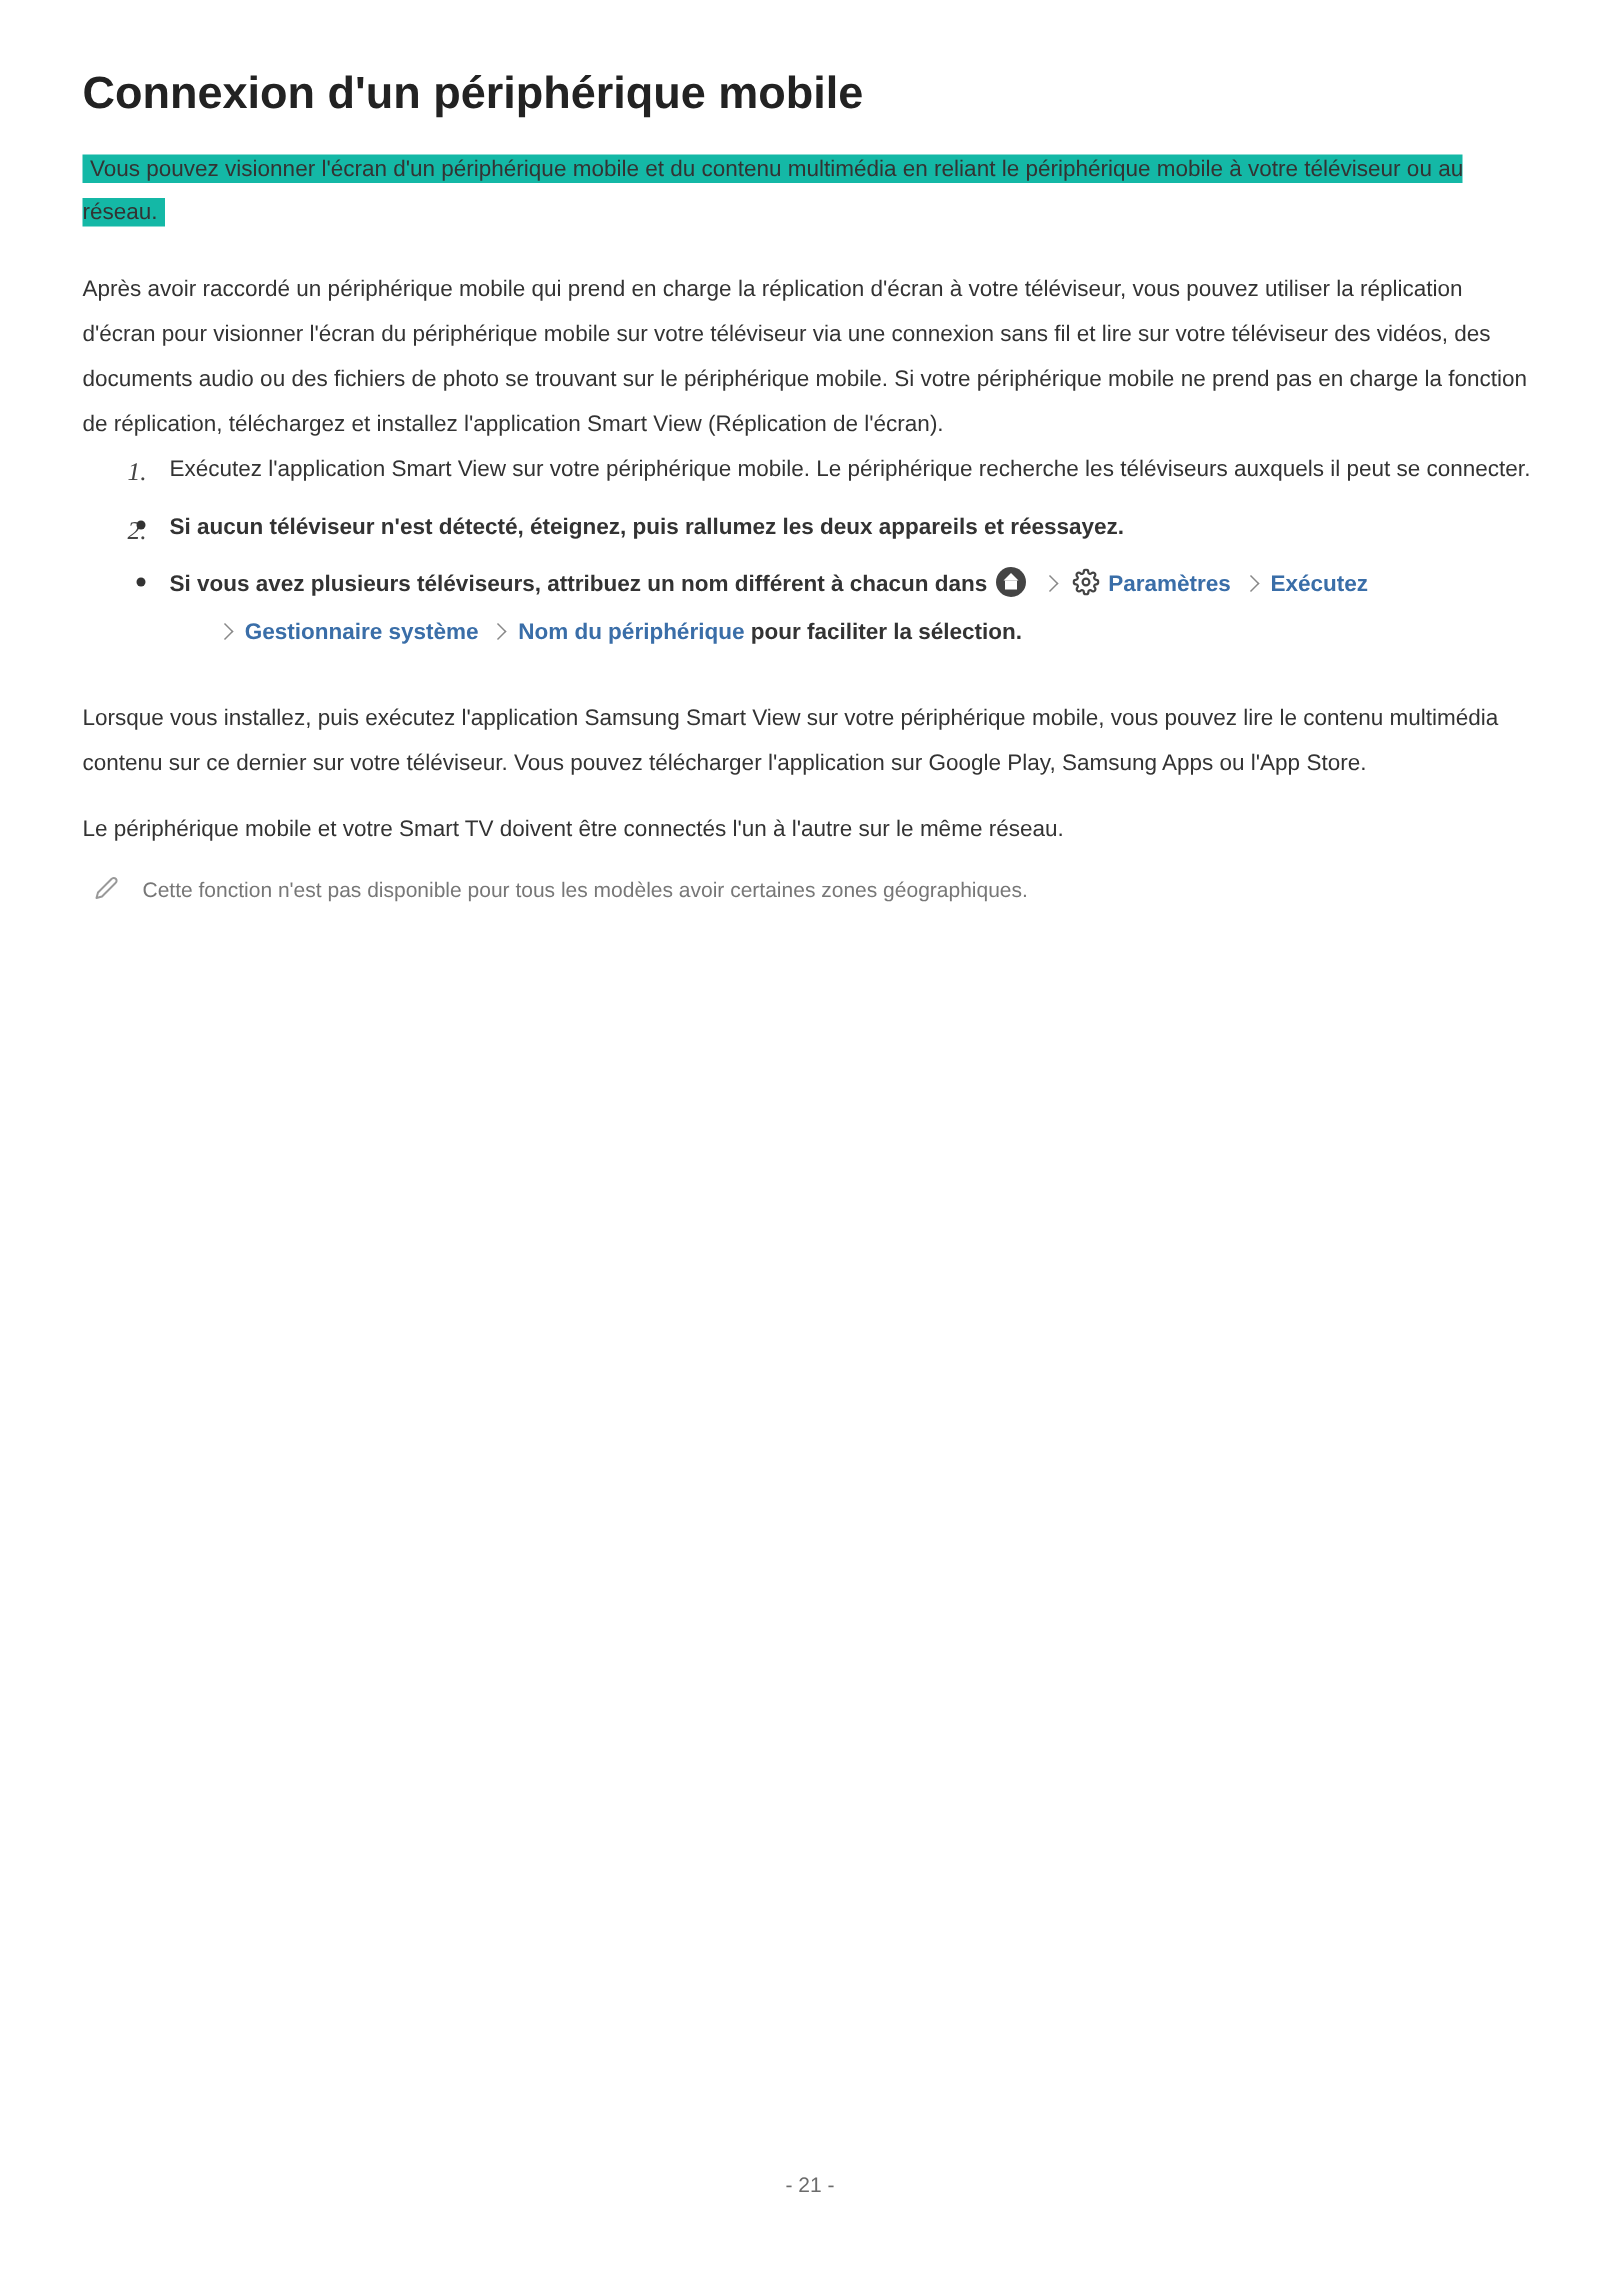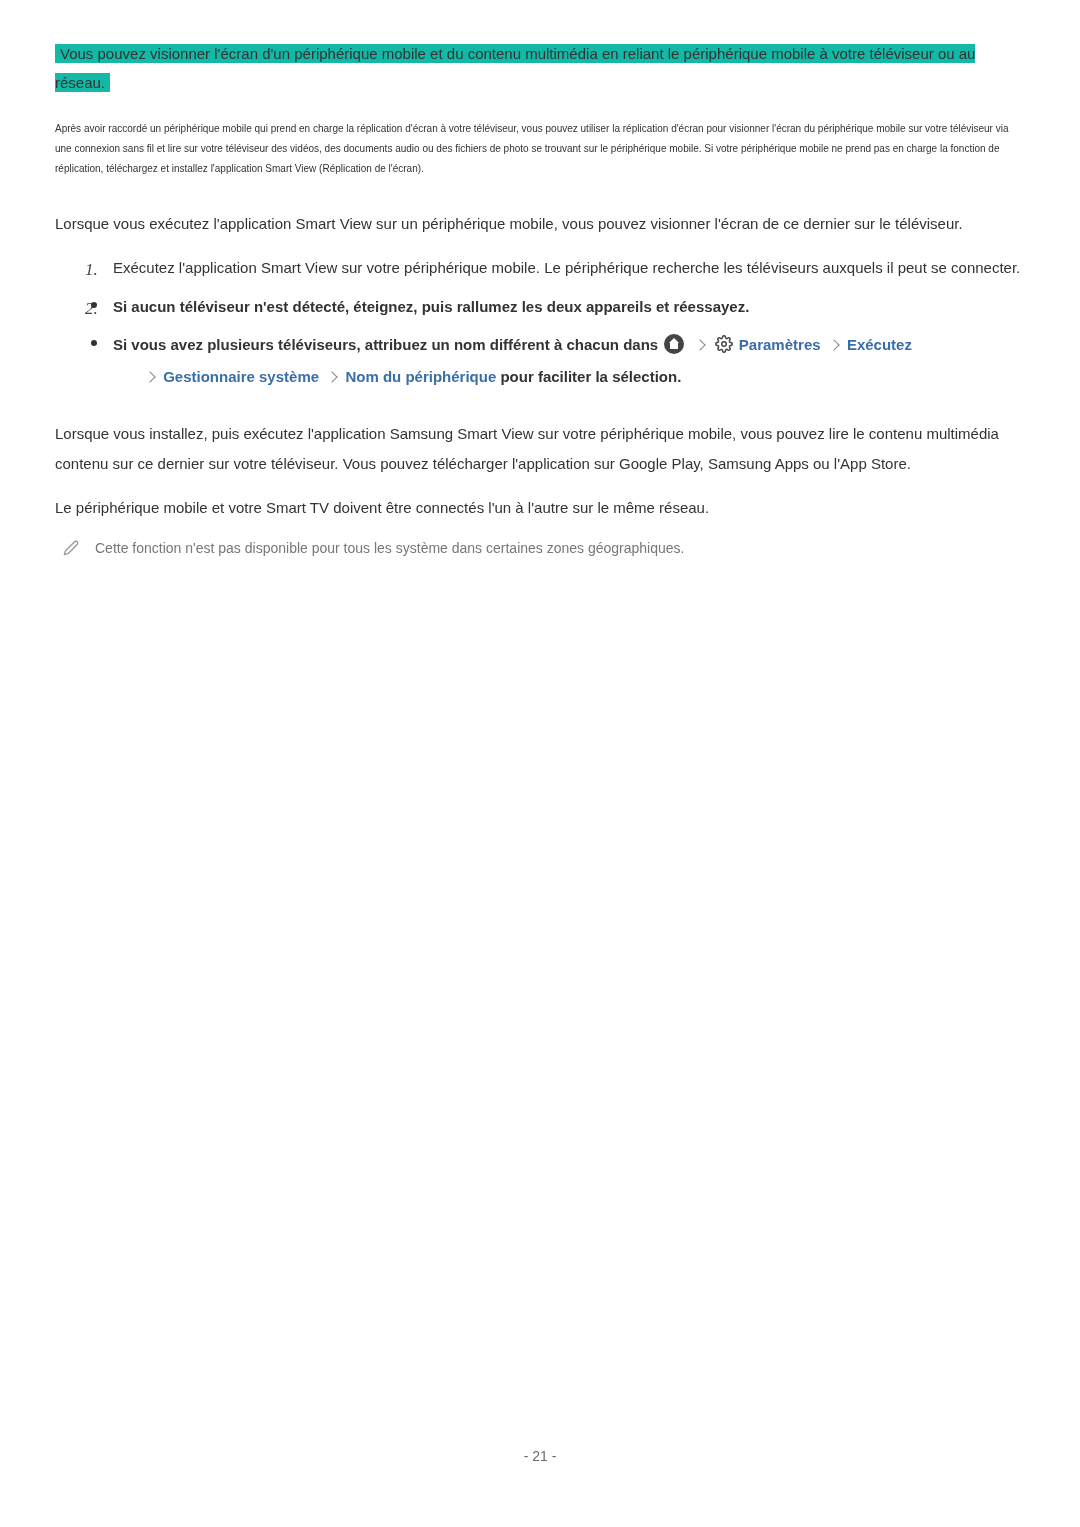--- a/index.html
+++ b/index.html
@@ -22,24 +22,23 @@
     font-size: 15px;
     color: #333;
     margin-bottom: 22px;
     line-height: 1.9;
   }
   .summary .hl {
     background: #14b8a6;
     padding: 1px 5px;
   }
   .para {
-    font-size: 10px;
+    font-size: 15px;
     color: #333;
     line-height: 2.0;
-    margin-bottom: 30px;
   }
   h2 {
     font-size: 24px;
     font-weight: 600;
     color: #222;
     margin-top: 8px;
     margin-bottom: 22px;
     line-height: 1.4;
   }
   .intro {
@@ -171,29 +170,29 @@
   .page-wrap {
     position: relative;
     min-height: 1447px;
   }
 </style>
 </head>
 <body>
 
 <div class="page-wrap">
 
+  <h1>Connexion d'un périphérique mobile</h1>
 
   <p class="summary">
     <span class="hl">Vous pouvez visionner l'écran d'un périphérique mobile et du contenu multimédia en reliant le périphérique mobile à votre téléviseur ou au réseau.</span>
   </p>
 
   <p class="para">Après avoir raccordé un périphérique mobile qui prend en charge la réplication d'écran à votre téléviseur, vous pouvez utiliser la réplication d'écran pour visionner l'écran du périphérique mobile sur votre téléviseur via une connexion sans fil et lire sur votre téléviseur des vidéos, des documents audio ou des fichiers de photo se trouvant sur le périphérique mobile. Si votre périphérique mobile ne prend pas en charge la fonction de réplication, téléchargez et installez l'application Smart View (Réplication de l'écran).</p>
 
 
-  <p class="intro">Lorsque vous exécutez l'application Smart View sur un périphérique mobile, vous pouvez visionner l'écran de ce dernier sur le téléviseur.</p>
 
   <ol class="steps">
     <li>
       <span class="num">1.</span>
       <span>Exécutez l'application Smart View sur votre périphérique mobile. Le périphérique recherche les téléviseurs auxquels il peut se connecter.</span>
     </li>
     <li>
       <span class="num">2.</span>
     </li>
   </ol>
@@ -231,18 +230,18 @@
   <p class="intro">Lorsque vous installez, puis exécutez l'application Samsung Smart View sur votre périphérique mobile, vous pouvez lire le contenu multimédia contenu sur ce dernier sur votre téléviseur. Vous pouvez télécharger l'application sur Google Play, Samsung Apps ou l'App Store.</p>
 
   <p class="intro">Le périphérique mobile et votre Smart TV doivent être connectés l'un à l'autre sur le même réseau.</p>
 
   <div class="note-row">
     <span class="pen-icon">
       <svg width="16" height="16" viewBox="0 0 24 24" fill="none" stroke="#999" stroke-width="2" stroke-linecap="round" stroke-linejoin="round">
         <path d="M17 3a2.85 2.85 0 1 1 4 4L7.5 20.5 2 22l1.5-5.5L17 3z"></path>
       </svg>
     </span>
-    <span class="note-text">Cette fonction n'est pas disponible pour tous les système dans certaines zones géographiques.</span>
+    <span class="note-text">Cette fonction n'est pas disponible pour tous les modèles avoir certaines zones géographiques.</span>
   </div>
 
   <div class="pagenum">- 21 -</div>
 
 </div>
 
 </body></html>

